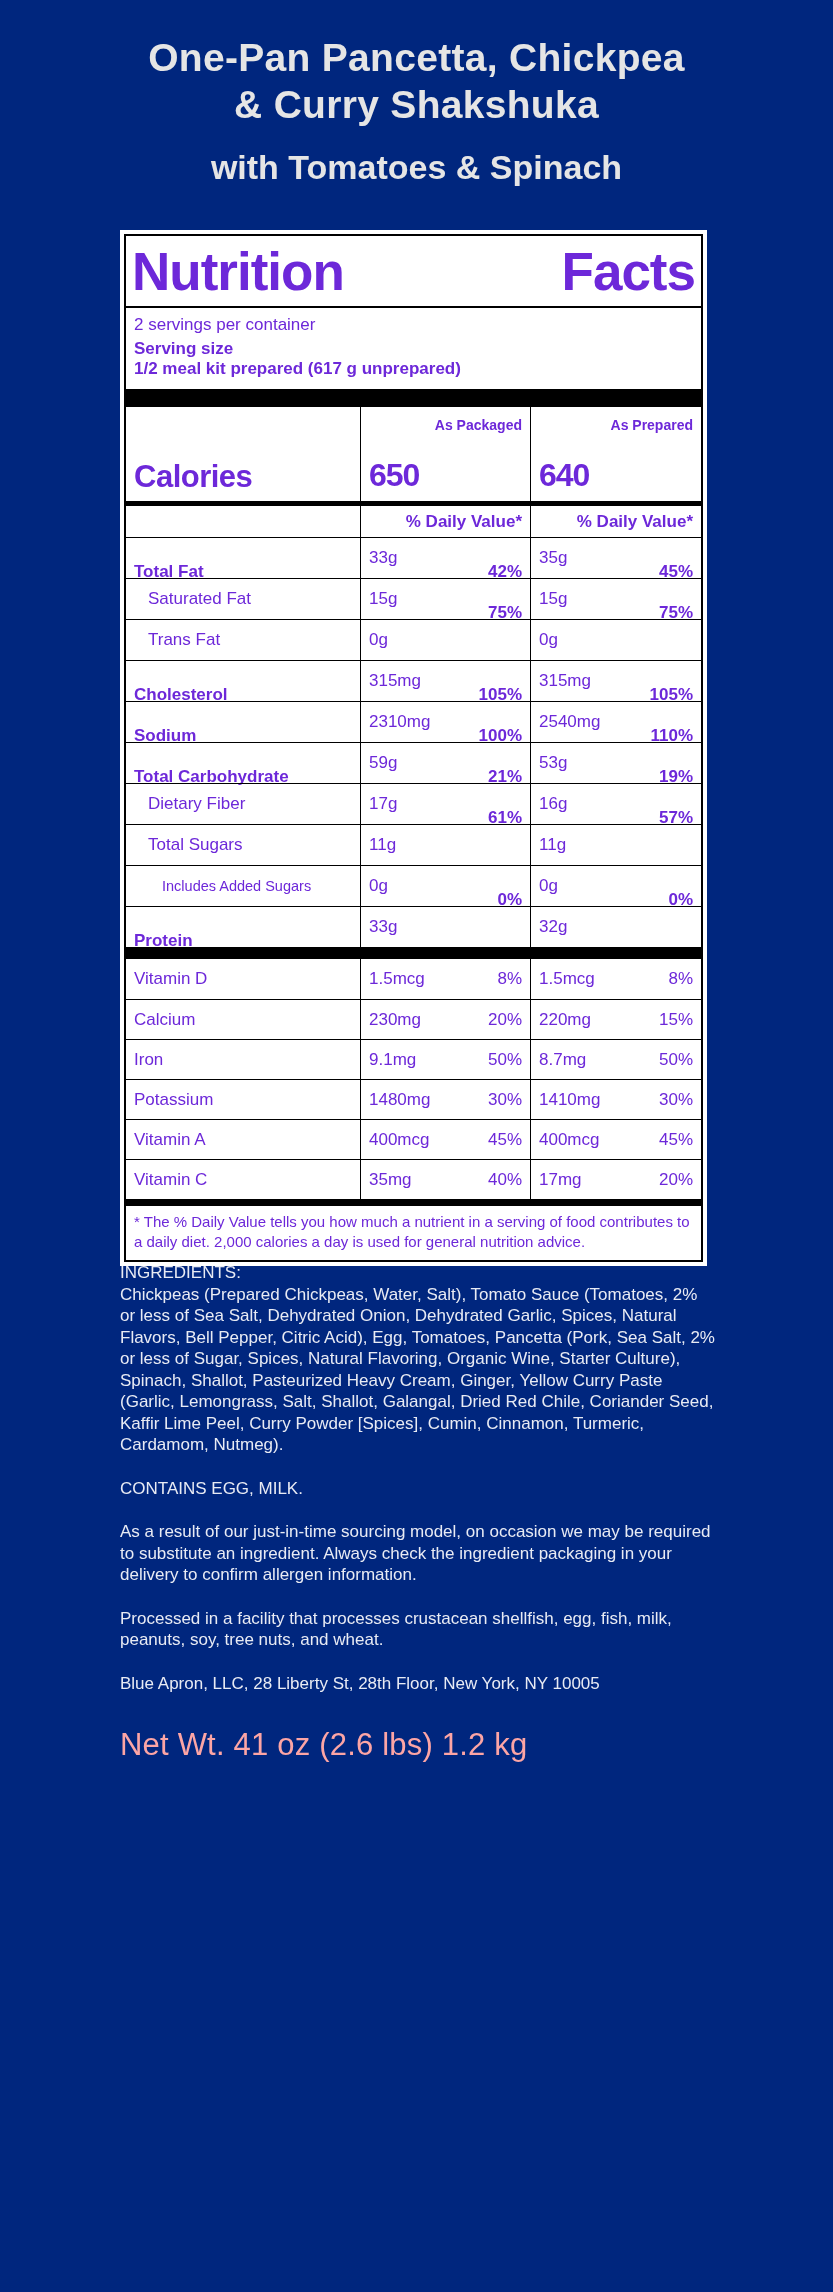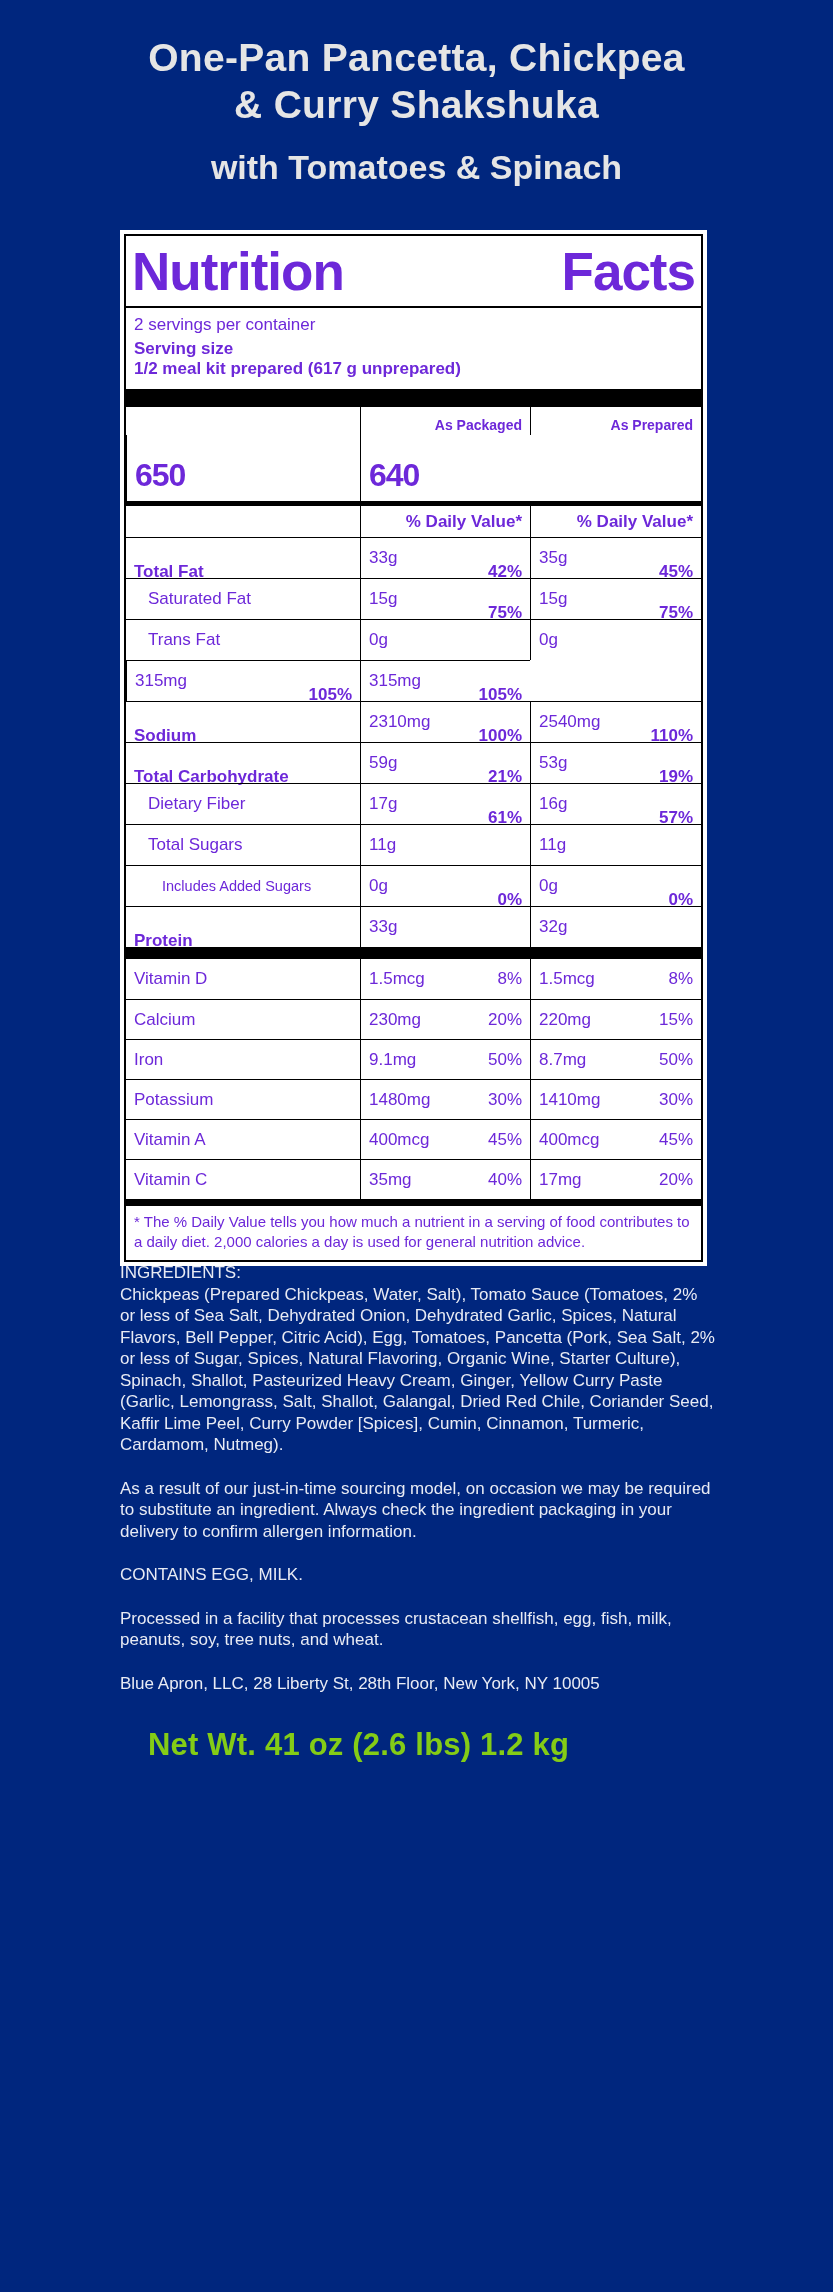--- a/index.html
+++ b/index.html
@@ -60,21 +60,21 @@
   .i1 { padding-left: 14px; }
   .i2 { padding-left: 28px; font-size: 14.5px; }
   .amt, .dv { font-size: 17px; }
 
   .footnote { font-size: 15px; line-height: 19.5px; padding: 6px 8px 9px; }
 
   
   .lower { position: absolute; left: 120px; top: 1262px; width: 596px; color: #e8ebf4; font-size: 17px; line-height: 21.5px; }
   .lower p { margin: 0 0 22px; }
   .lower .no-gap { margin-bottom: 0; }
-  .net-wt { font-size: 31px; font-weight: bold; color: #84cc16; margin-top: 40px; letter-spacing: 0.2px; margin-left: 28px; }
+  .net-wt { font-size: 31px; font-weight: normal; color: #fca5a5; margin-top: 40px; letter-spacing: 0.2px; }
 </style>
 </head>
 <body>
 
 <div class="page-title">
   <div class="line">One-Pan Pancetta, Chickpea</div>
   <div class="line">&amp; Curry Shakshuka</div>
   <div class="subtitle">with Tomatoes &amp; Spinach</div>
 </div>
 
@@ -99,20 +99,23 @@
       <div class="c1"></div>
       <div class="c2">
           <span class="colhead">As Packaged</span>
         </div>
       <div class="c3">
           <span class="colhead">As Prepared</span>
         </div>
     </div>
 
     <div class="grid r-cal">
+      <div class="c1">
+          <span class="cal-label">Calories</span>
+        </div>
       <div class="c2">
           <span class="cal-num">650</span>
         </div>
       <div class="c3">
           <span class="cal-num">640</span>
         </div>
     </div>
 
     <div class="grid r-dvh">
       <div class="c1"></div>
@@ -160,20 +163,23 @@
           <span class="amt">0g</span>
           <span class="dv b"></span>
         </div>
       <div class="c3">
           <span class="amt">0g</span>
           <span class="dv b"></span>
         </div>
     </div>
 
     <div class="grid r-n">
+      <div class="c1">
+          <span class="lab b">Cholesterol</span>
+        </div>
       <div class="c2">
           <span class="amt">315mg</span>
           <span class="dv b">105%</span>
         </div>
       <div class="c3">
           <span class="amt">315mg</span>
           <span class="dv b">105%</span>
         </div>
     </div>
 
@@ -350,18 +356,18 @@
     <div class="bar bar-sm"></div>
 
     <div class="footnote">* The % Daily Value tells you how much a nutrient in a serving of food contributes to a daily diet. 2,000 calories a day is used for general nutrition advice.</div>
 
   </div>
 </div>
 
 <div class="lower">
   <p class="no-gap">INGREDIENTS:</p>
   <p>Chickpeas (Prepared Chickpeas, Water, Salt), Tomato Sauce (Tomatoes, 2% or less of Sea Salt, Dehydrated Onion, Dehydrated Garlic, Spices, Natural Flavors, Bell Pepper, Citric Acid), Egg, Tomatoes, Pancetta (Pork, Sea Salt, 2% or less of Sugar, Spices, Natural Flavoring, Organic Wine, Starter Culture), Spinach, Shallot, Pasteurized Heavy Cream, Ginger, Yellow Curry Paste (Garlic, Lemongrass, Salt, Shallot, Galangal, Dried Red Chile, Coriander Seed, Kaffir Lime Peel, Curry Powder [Spices], Cumin, Cinnamon, Turmeric, Cardamom, Nutmeg).</p>
+  <p>CONTAINS EGG, MILK.</p>
   <p>As a result of our just-in-time sourcing model, on occasion we may be required to substitute an ingredient. Always check the ingredient packaging in your delivery to confirm allergen information.</p>
-  <p>CONTAINS EGG, MILK.</p>
   <p>Processed in a facility that processes crustacean shellfish, egg, fish, milk, peanuts, soy, tree nuts, and wheat.</p>
   <p class="no-gap">Blue Apron, LLC, 28 Liberty St, 28th Floor, New York, NY 10005</p>
   <div class="net-wt">Net Wt. 41 oz (2.6 lbs) 1.2 kg</div>
 </div>
 
 </body></html>

